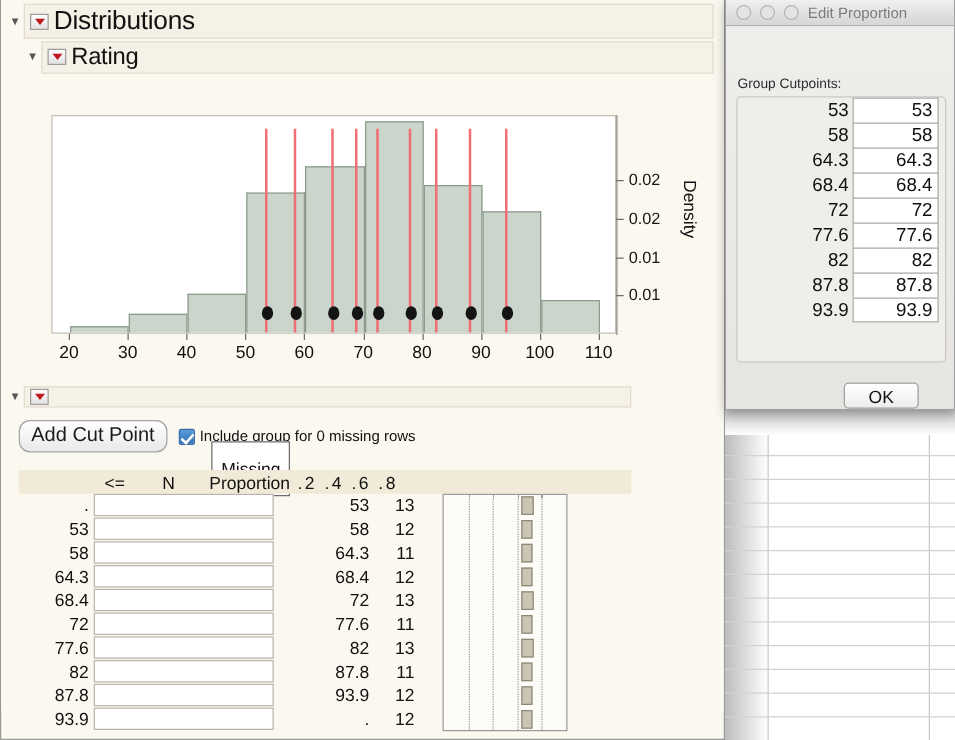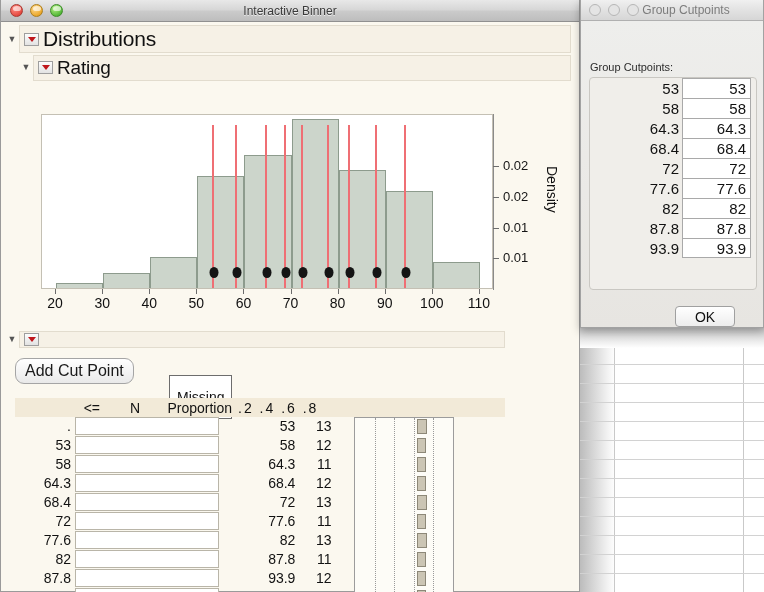--- a/index.html
+++ b/index.html
@@ -177,28 +177,20 @@
         <div class="sheet-row" style="top: 516px;"></div>
         <div class="sheet-row" style="top: 535px;"></div>
         <div class="sheet-row" style="top: 554px;"></div>
         <div class="sheet-row" style="top: 573px;"></div>
       </div>
     <div class="sheet-topshade"></div>
   </div>
 
   <div class="win-main">
 
-    <div class="titlebar">
-      <div class="lights">
-        <div class="light l-red"></div>
-        <div class="light l-amb"></div>
-        <div class="light l-grn"></div>
-      </div>
-      <div class="title-text">Interactive Binner</div>
-    </div>
 
     <div class="win-body">
 
       <div class="outline-row sec-distributions">
         <div class="tri">▼</div>
         <div class="hdr-box">
           <div class="redbtn">
             <div class="redtri"></div>
           </div>
           <span class="hdr-lvl1">Distributions</span>
@@ -289,20 +281,24 @@
         <div class="tri">▼</div>
         <div class="hdr-box">
           <div class="redbtn">
             <div class="redtri"></div>
           </div>
         </div>
       </div>
 
       <div class="ctl-row">
         <button class="btn-add">Add Cut Point</button>
+        <div class="chk-wrap">
+          <div class="chk"></div>
+          <span class="chk-lbl">Include group for 0 missing rows</span>
+        </div>
       </div>
       <div class="missing-box">Missing</div>
 
       <div class="tbl">
         <div class="tbl-head">
           <div class="th th-lte">&lt;=</div>
           <div class="th th-n">N</div>
           <div class="th th-prop">Proportion</div>
           <div class="th th-scale">.2 .4 .6 .8</div>
         </div>
@@ -419,21 +415,21 @@
     </div>
   </div>
 
   <div class="win-dlg">
     <div class="dlg-title">
       <div class="dlg-lights">
         <div class="dlg-light"></div>
         <div class="dlg-light"></div>
         <div class="dlg-light"></div>
       </div>
-      <div class="dlg-title-text">Group Cutpoints</div>
+      <div class="dlg-title-text">Edit Proportion</div>
     </div>
     <div class="dlg-body">
       <div class="dlg-label">Group Cutpoints:</div>
       <div class="dlg-panel">
         <div id="cp-body">
             <div class="cp-row">
               <div class="cp-cur">53</div>
               <div class="cp-new"><input type="text" value="53" style=""></div>
             </div>
             <div class="cp-row">

